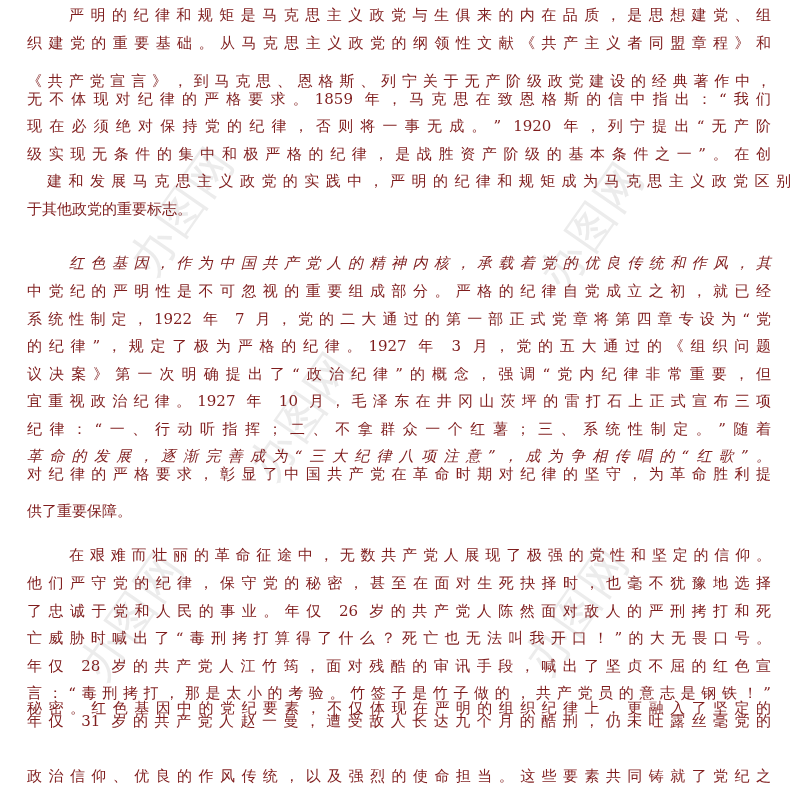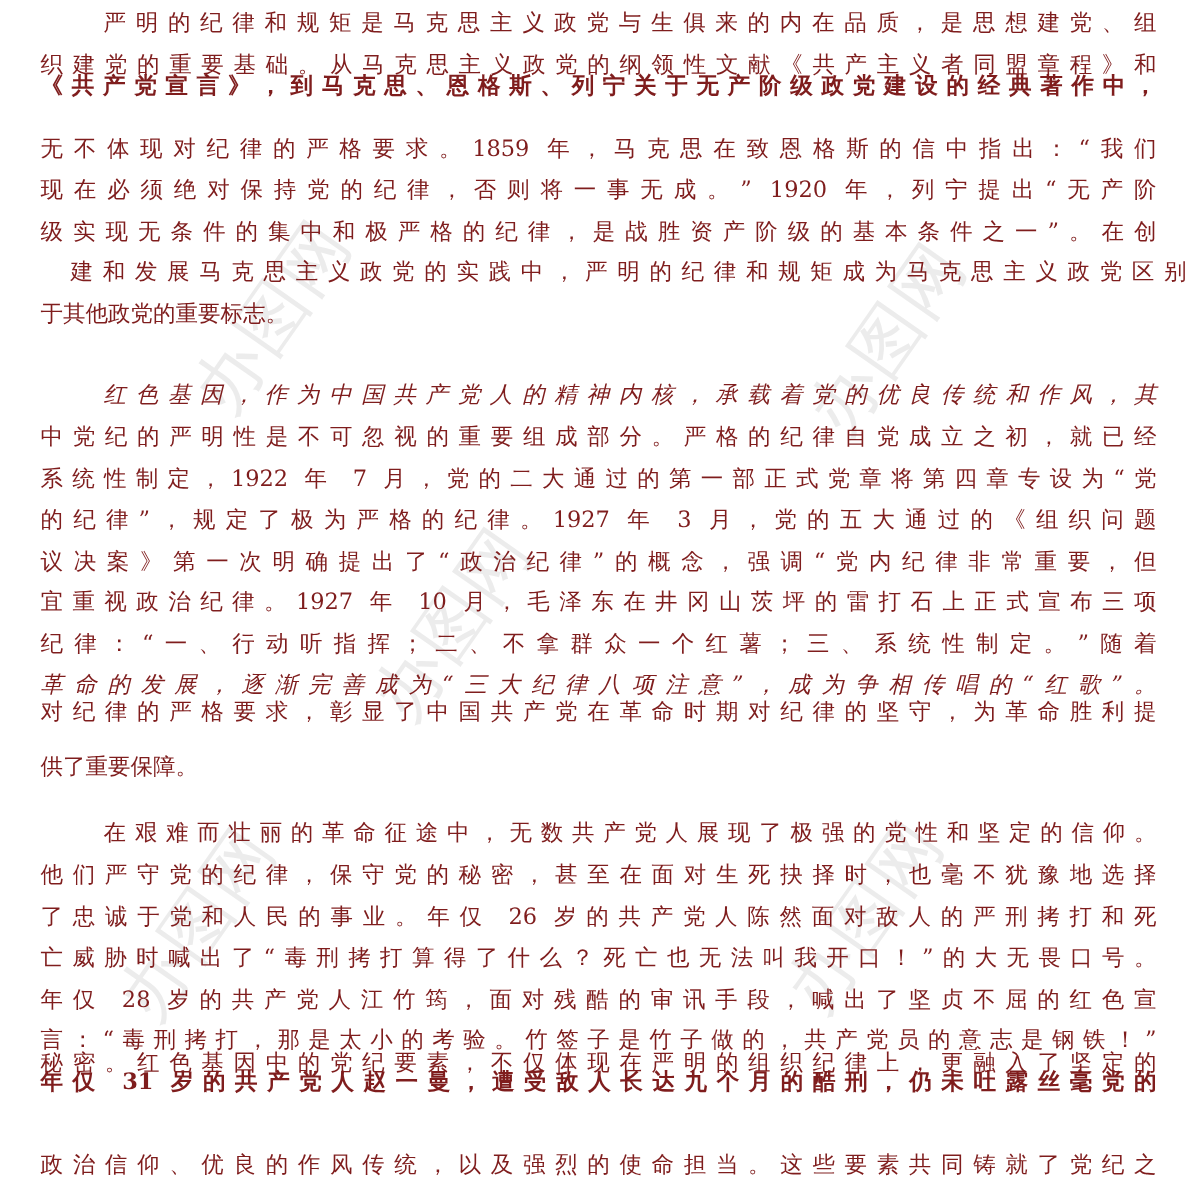--- a/index.html
+++ b/index.html
@@ -38,21 +38,21 @@
 
   <div class="watermark" style="left:110px;top:180px;">办图网</div>
   <div class="watermark" style="left:520px;top:195px;">办图网</div>
   <div class="watermark" style="left:230px;top:385px;">办图网</div>
   <div class="watermark" style="left:505px;top:580px;">办图网</div>
   <div class="watermark" style="left:60px;top:585px;">办图网</div>
 
   <div>
     <div class="line indent" style="top:1px;">严明的纪律和规矩是马克思主义政党与生俱来的内在品质，是思想建党、组</div>
     <div class="line" style="top:29px;">织建党的重要基础。从马克思主义政党的纲领性文献《共产主义者同盟章程》和</div>
-    <div class="line" style="top:43px;font-weight:bold;">《共产党宣言》，到马克思、恩格斯、列宁关于无产阶级政党建设的经典著作中，</div>
+    <div class="line" style="top:67px;">《共产党宣言》，到马克思、恩格斯、列宁关于无产阶级政党建设的经典著作中，</div>
     <div class="line" style="top:85px;">无不体现对纪律的严格要求。1859 年，马克思在致恩格斯的信中指出：“我们</div>
     <div class="line" style="top:112px;">现在必须绝对保持党的纪律，否则将一事无成。” 1920 年，列宁提出“无产阶</div>
     <div class="line" style="top:140px;">级实现无条件的集中和极严格的纪律，是战胜资产阶级的基本条件之一”。在创</div>
     <div class="line" style="top:167px;margin-left:20px;">建和发展马克思主义政党的实践中，严明的纪律和规矩成为马克思主义政党区别</div>
     <div class="line last" style="top:195px;">于其他政党的重要标志。</div>
   </div>
 
   <div>
     <div class="line indent" style="top:249px;font-style:italic;">红色基因，作为中国共产党人的精神内核，承载着党的优良传统和作风，其</div>
     <div class="line" style="top:277px;">中党纪的严明性是不可忽视的重要组成部分。严格的纪律自党成立之初，就已经</div>
@@ -66,17 +66,17 @@
     <div class="line last" style="top:497px;">供了重要保障。</div>
   </div>
 
   <div>
     <div class="line indent" style="top:541px;">在艰难而壮丽的革命征途中，无数共产党人展现了极强的党性和坚定的信仰。</div>
     <div class="line" style="top:569px;">他们严守党的纪律，保守党的秘密，甚至在面对生死抉择时，也毫不犹豫地选择</div>
     <div class="line" style="top:597px;">了忠诚于党和人民的事业。年仅 26 岁的共产党人陈然面对敌人的严刑拷打和死</div>
     <div class="line" style="top:624px;">亡威胁时喊出了“毒刑拷打算得了什么？死亡也无法叫我开口！”的大无畏口号。</div>
     <div class="line" style="top:652px;">年仅 28 岁的共产党人江竹筠，面对残酷的审讯手段，喊出了坚贞不屈的红色宣</div>
     <div class="line" style="top:679px;">言：“毒刑拷打，那是太小的考验。竹签子是竹子做的，共产党员的意志是钢铁！”</div>
-    <div class="line" style="top:707px;font-weight:bold;">年仅 31 岁的共产党人赵一曼，遭受敌人长达九个月的酷刑，仍未吐露丝毫党的</div>
+    <div class="line" style="top:707px;">年仅 31 岁的共产党人赵一曼，遭受敌人长达九个月的酷刑，仍未吐露丝毫党的</div>
     <div class="line" style="top:694px;">秘密。红色基因中的党纪要素，不仅体现在严明的组织纪律上，更融入了坚定的</div>
     <div class="line" style="top:762px;">政治信仰、优良的作风传统，以及强烈的使命担当。这些要素共同铸就了党纪之</div>
   </div>
 </div>
 
 </body></html>

